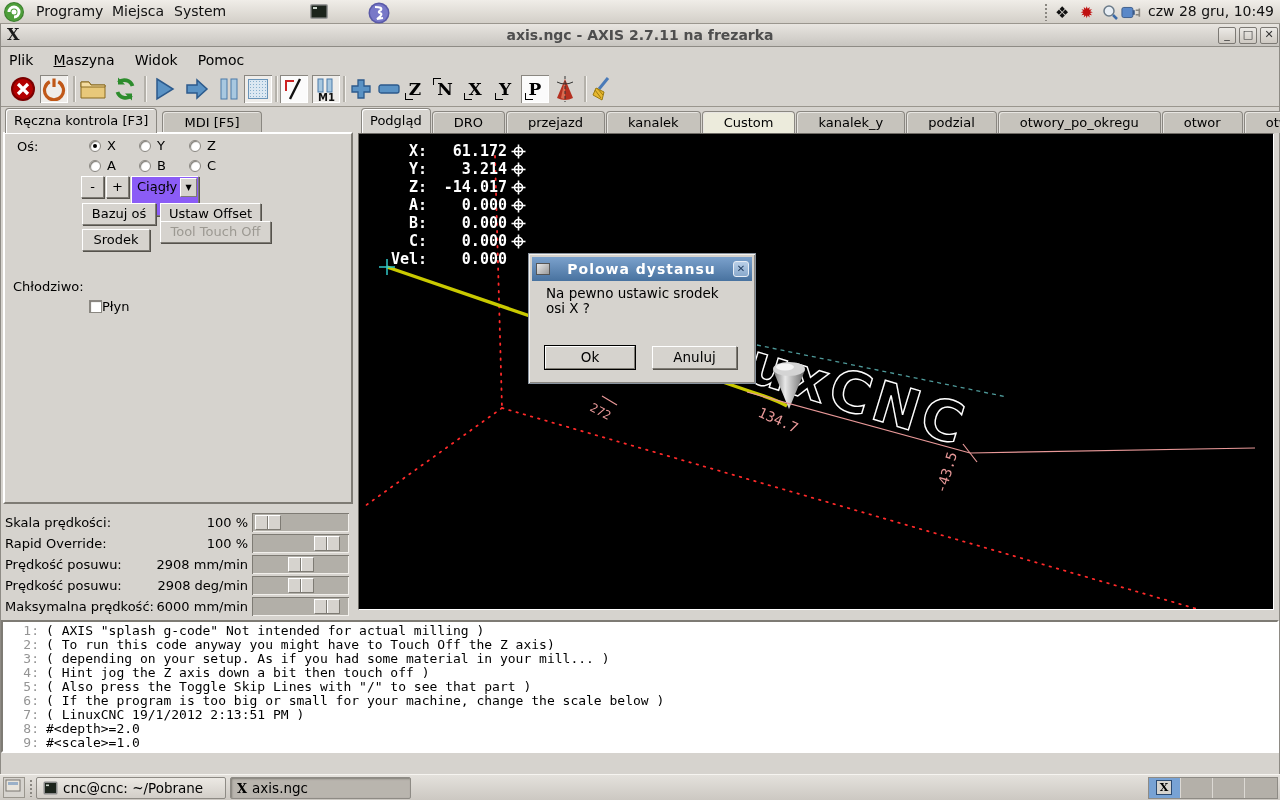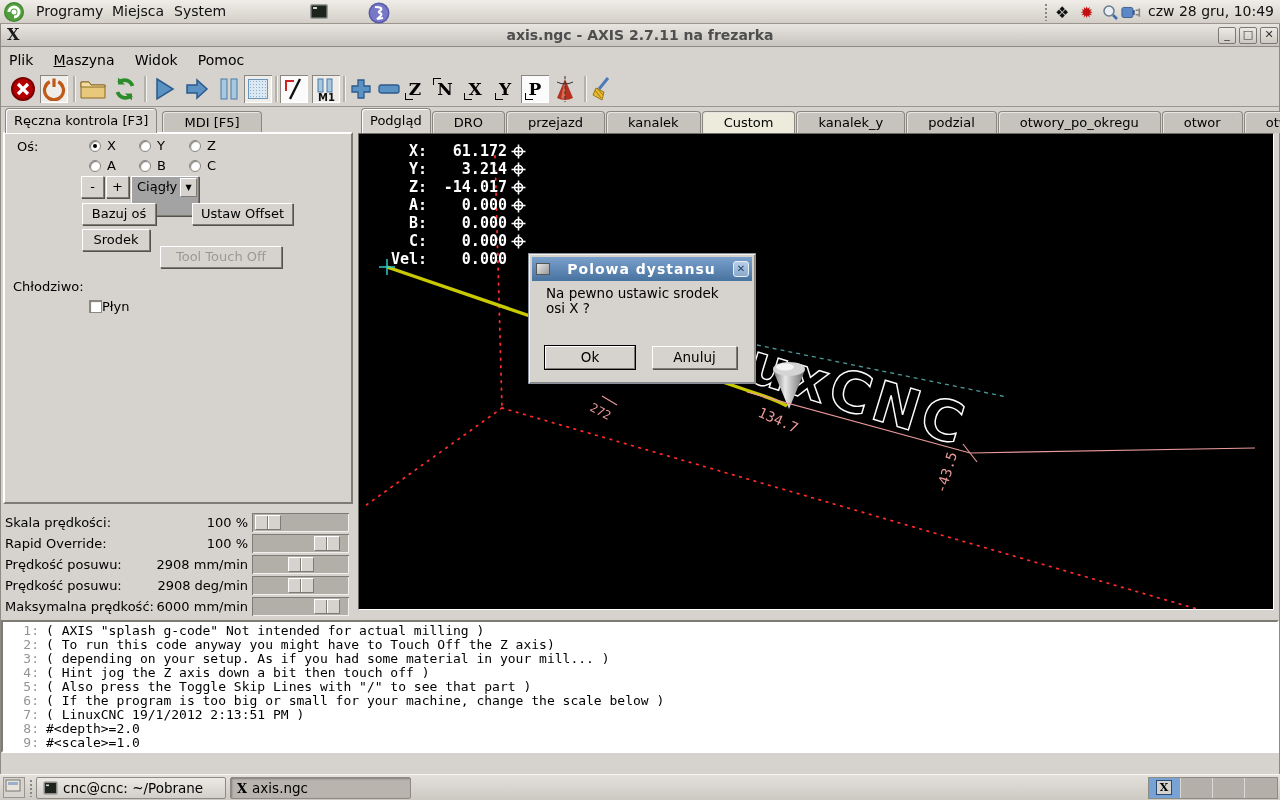--- a/index.html
+++ b/index.html
@@ -43,21 +43,21 @@
 #rtabs { position:absolute; left:360px; top:84px; height:25px; white-space:nowrap; }
 
 
 #left-frame { position:absolute; left:2px; top:108px; width:350px; height:372px; border:2px solid; border-color:#fff #7e7b74 #7e7b74 #fff; }
 .flabel { position:absolute; font-size:13px; }
 .radio-item { position:absolute; display:flex; align-items:center; gap:6px; }
 .radio-dot { width:12px; height:12px; border-radius:50%; background:#fff; box-shadow:inset 1px 1px 1px #7e7b74, inset -1px -1px 1px #fff; border:1px solid #8a8781; position:relative; }
 .radio-dot.checked::after { content:""; position:absolute; left:3px; top:3px; width:4px; height:4px; border-radius:50%; background:#000; }
 .tk-btn { position:absolute; background:#d6d3ce; border:1px solid; border-color:#fff #7e7b74 #7e7b74 #fff; box-shadow:1px 1px 0 #55524c; text-align:center; font-size:13px; }
 .tk-btn.disabled { color:#9c9992; }
-#jog-combo { position:absolute; left:126px; top:42px; width:68px; height:40px; background:#a3a3a3; border:1px solid; border-color:#fff #7e7b74 #7e7b74 #fff; box-shadow:1px 1px 0 #55524c; }
+#jog-combo { position:absolute; left:126px; top:42px; width:68px; height:40px; background:#8b5cf6; border:1px solid; border-color:#fff #7e7b74 #7e7b74 #fff; box-shadow:1px 1px 0 #55524c; }
 #jog-combo .cb-text { position:absolute; left:5px; top:2px; font-size:13px; }
 #jog-combo .cb-arrow { position:absolute; right:1px; top:1px; width:17px; height:19px; background:#d6d3ce; border:1px solid; border-color:#fff #7e7b74 #7e7b74 #fff; font-size:8px; text-align:center; line-height:18px; }
 .checkbox { width:13px; height:13px; background:#fff; box-shadow:inset 1px 1px 1px #7e7b74; border:1px solid #8a8781; display:inline-block; }
 
 
 .srow { position:absolute; left:0; width:352px; height:21px; }
 .slabel { position:absolute; left:4px; top:3px; font-size:13px; }
 .svalue { position:absolute; right:105px; top:3px; font-size:13px; }
 .strough { position:absolute; left:251px; top:1px; width:97px; height:19px; background:#b2afa8; box-shadow:inset 1px 1px 0 #7e7b74, inset -1px -1px 0 #f2f0ec; }
 .shandle { position:absolute; top:2px; width:26px; height:15px; background:#d6d3ce; border:1px solid; border-color:#fff #7e7b74 #7e7b74 #fff; }
@@ -300,23 +300,23 @@
           <span>C</span>
         </div>
       </div>
     <div class="tk-btn" style="left:76px; top:42px; width:23px; height:22px; line-height:20px;">-</div>
     <div class="tk-btn" style="left:101px; top:42px; width:23px; height:22px; line-height:20px;">+</div>
     <div id="jog-combo">
       <span class="cb-text">Ciągły</span>
       <span class="cb-arrow">▼</span>
     </div>
     <div class="tk-btn" style="left:77px; top:69px; width:74px; height:22px; line-height:20px;">Bazuj oś</div>
-    <div class="tk-btn" style="left:155px; top:69px; width:101px; height:22px; line-height:20px;margin-left:32px;">Ustaw Offset</div>
+    <div class="tk-btn" style="left:155px; top:69px; width:101px; height:22px; line-height:20px;">Ustaw Offset</div>
     <div class="tk-btn" style="left:77px; top:95px; width:68px; height:22px; line-height:20px;">Srodek</div>
-    <div class="tk-btn disabled" style="left:155px; top:112px; width:122px; height:22px; line-height:20px;">Tool Touch Off</div>
+    <div class="tk-btn disabled" style="left:155px; top:87px; width:111px; height:22px; line-height:20px;">Tool Touch Off</div>
     <div class="flabel" style="left:8px; top:145px;">Chłodziwo:</div>
     <div style="position:absolute; left:84px; top:165px; display:flex; align-items:center; gap:0;">
       <span class="checkbox"></span>
       <span>Płyn</span>
     </div>
   </div>
 
   <div id="sliders" style="position:absolute; left:0; top:484px; width:352px; height:110px;">
       <div class="srow" style="top: 4px;">
         <span class="slabel">Skala prędkości:</span>

